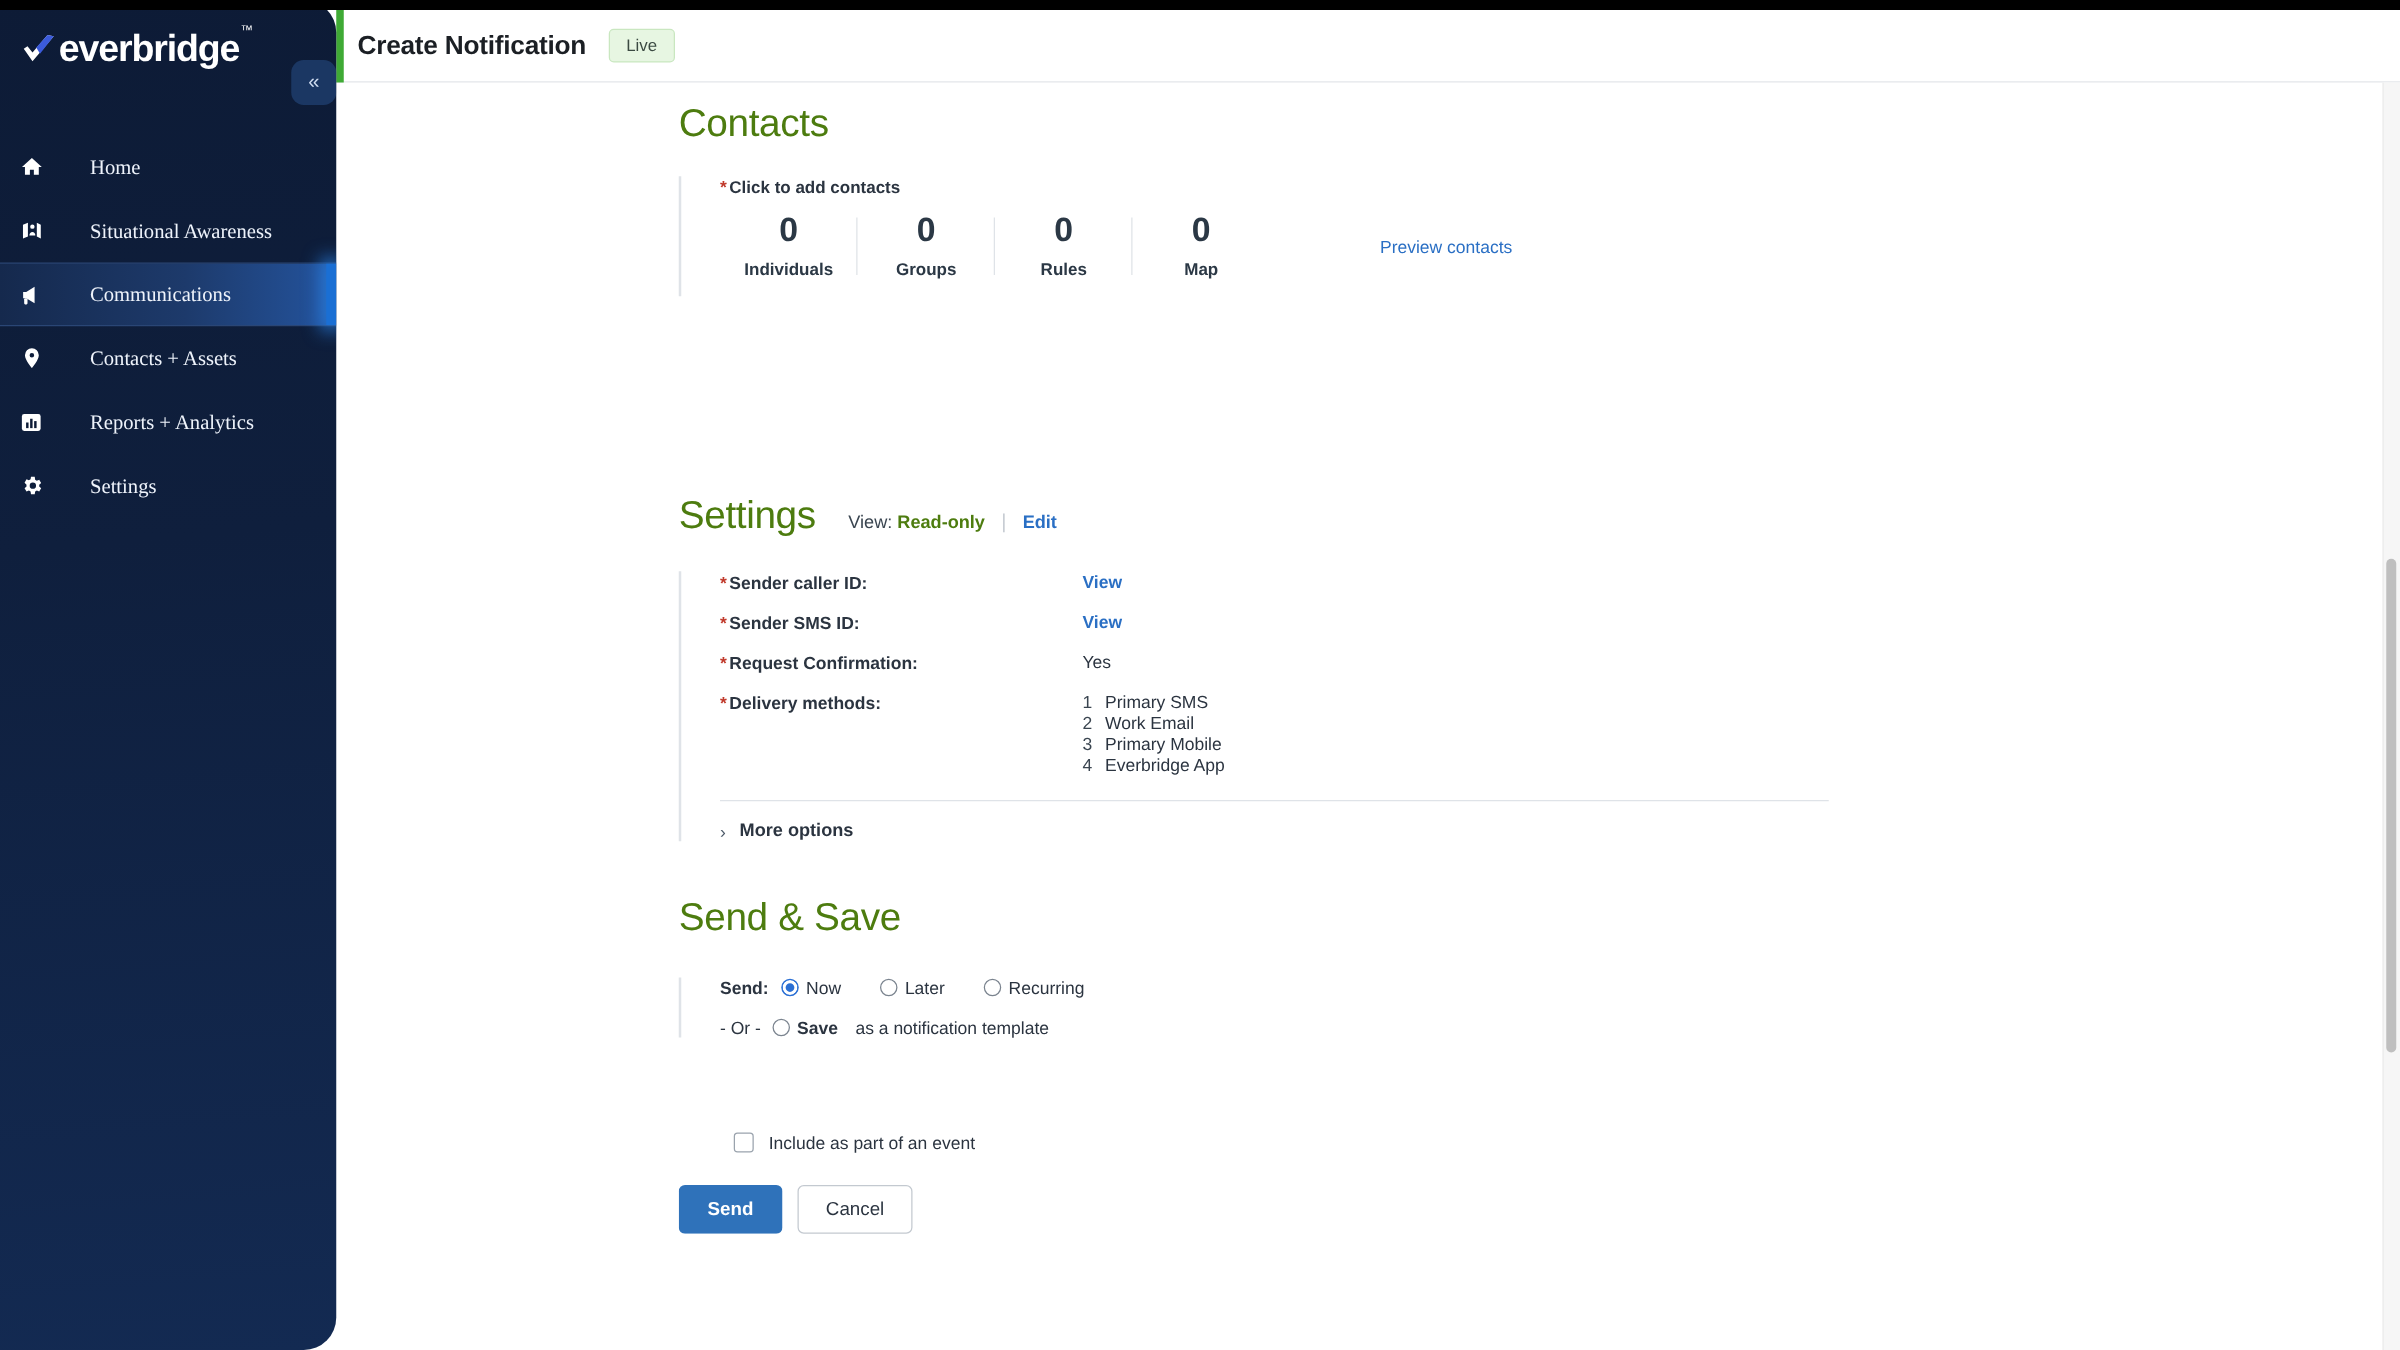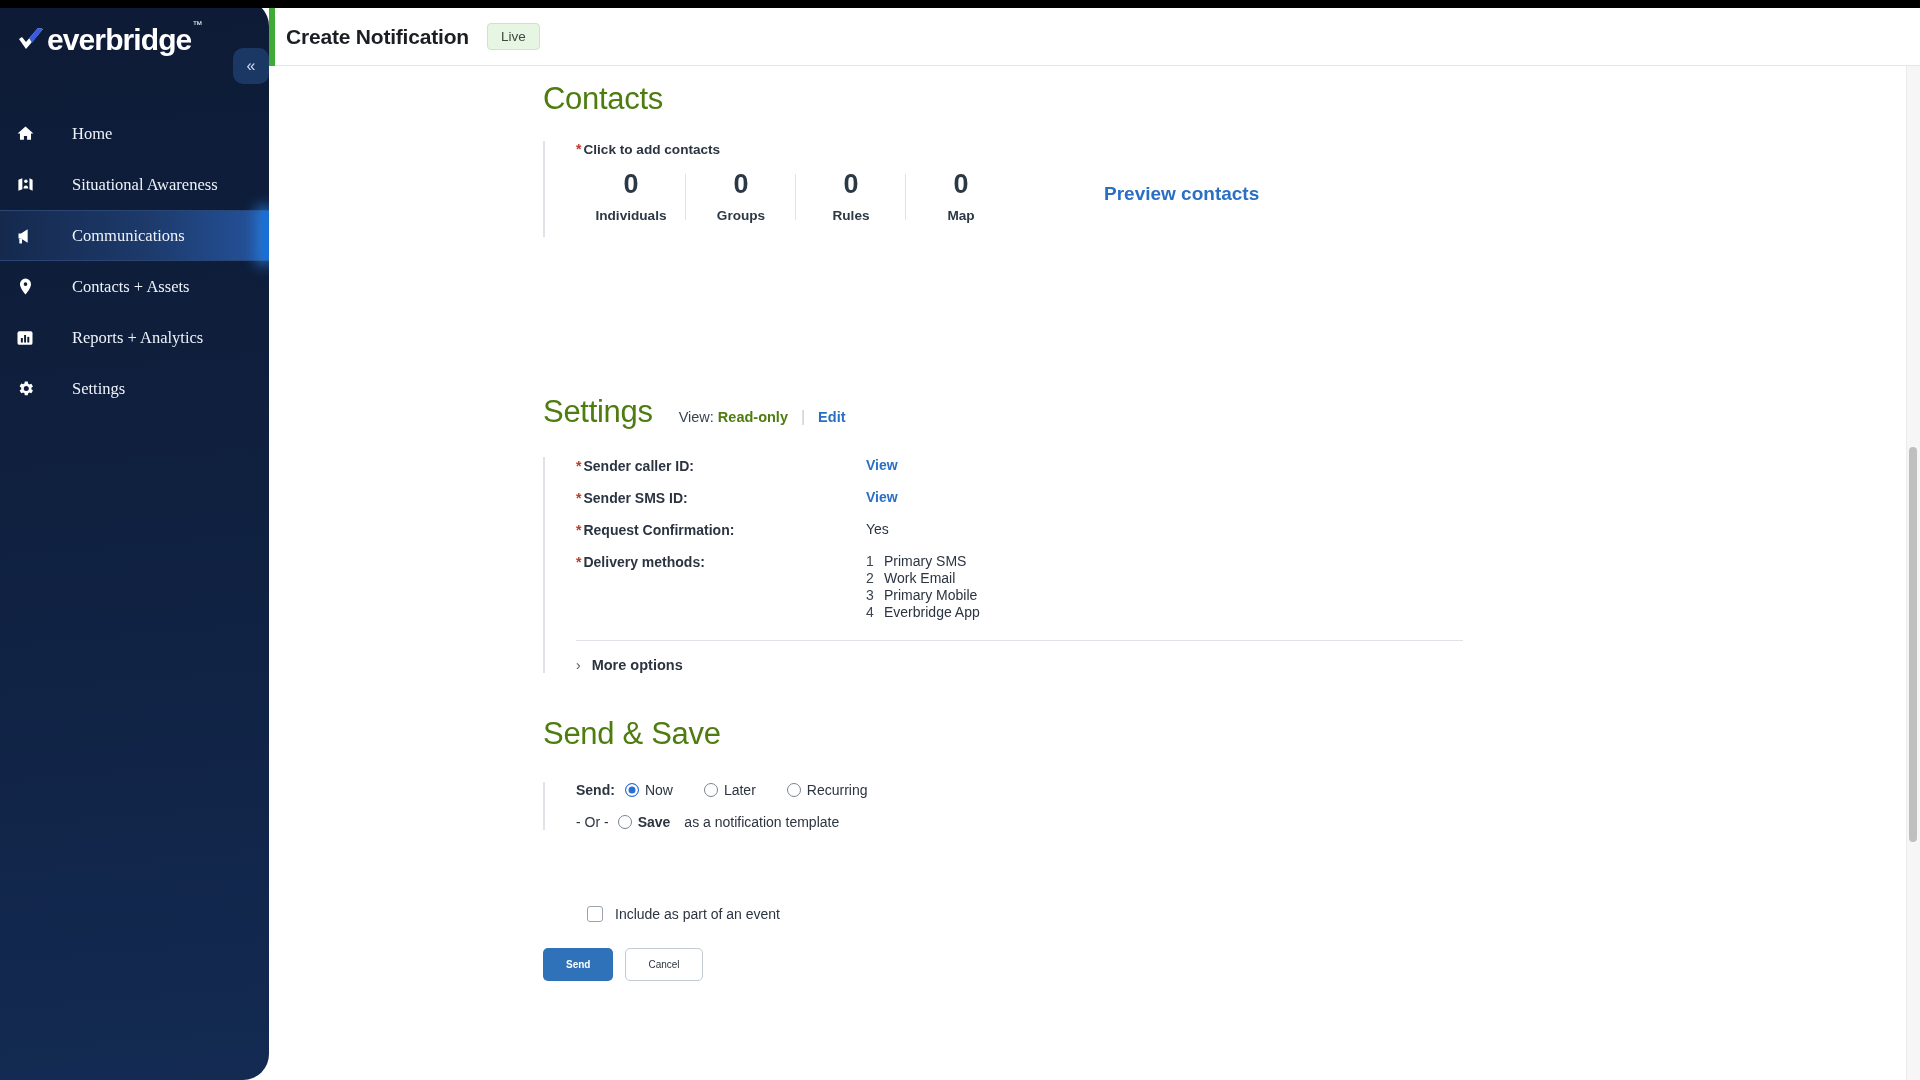--- a/index.html
+++ b/index.html
@@ -254,22 +254,22 @@
     content: "";
     position: absolute;
     right: 0; top: 4px;
     width: 1px; height: 46px;
     background: #dfe3e8;
   }
   .preview-link {
     margin-left: 88px;
     margin-bottom: 18px;
     color: #2a6fc4;
-    font-size: 19px;
-    font-weight: bold;
+    font-size: 14px;
+    font-weight: normal;
     cursor: pointer;
   }
 
   
   .settings-sec { position: absolute; top: 328px; left: 274px; width: 1120px; }
   .sec-head-row { display: flex; align-items: baseline; }
   .view-label {
     margin-left: 26px;
     font-size: 14.5px;
     color: #3a4550;
@@ -397,21 +397,21 @@
     flex: none;
   }
   .checkbox-label { font-size: 14px; color: #2b3440; }
 
   .btn-row {
     position: absolute;
     top: 882px; left: 274px;
     display: flex;
   }
   .btn {
-    font-size: 10px;
+    font-size: 15px;
     border-radius: 5px;
     padding: 10px 22px;
     cursor: pointer;
     border: 1px solid transparent;
   }
   .btn-primary {
     background: #2f72ba;
     color: #ffffff;
     font-weight: bold;
   }

